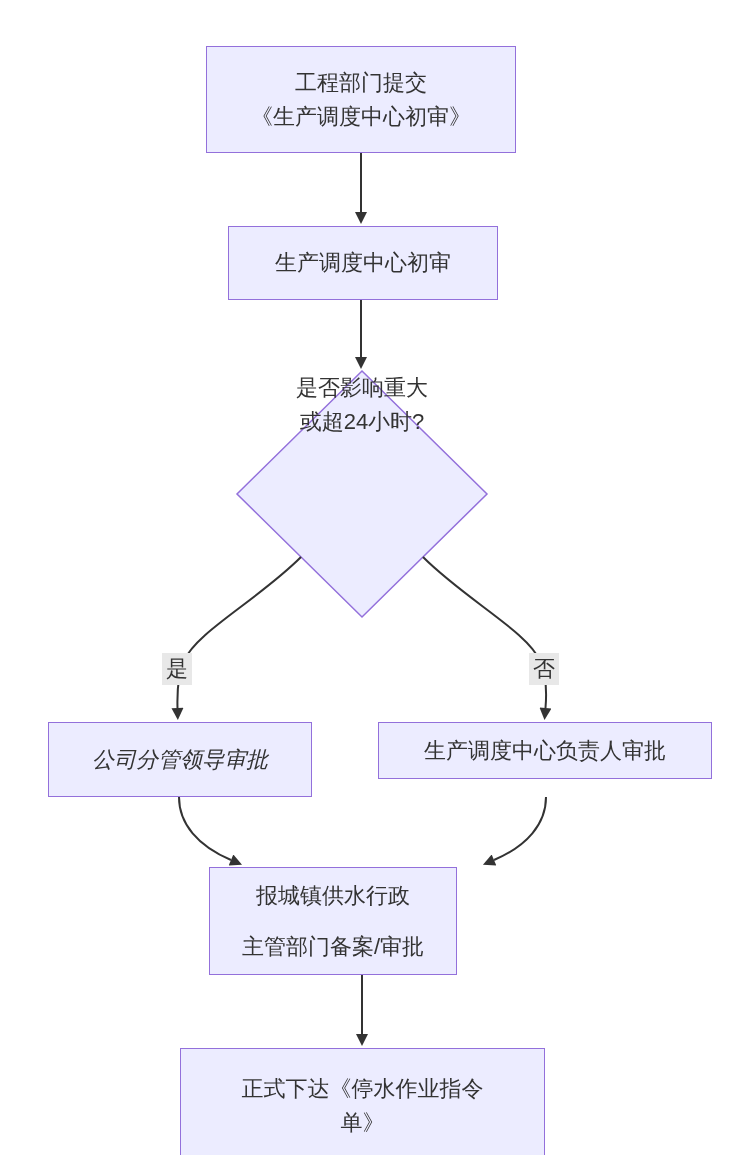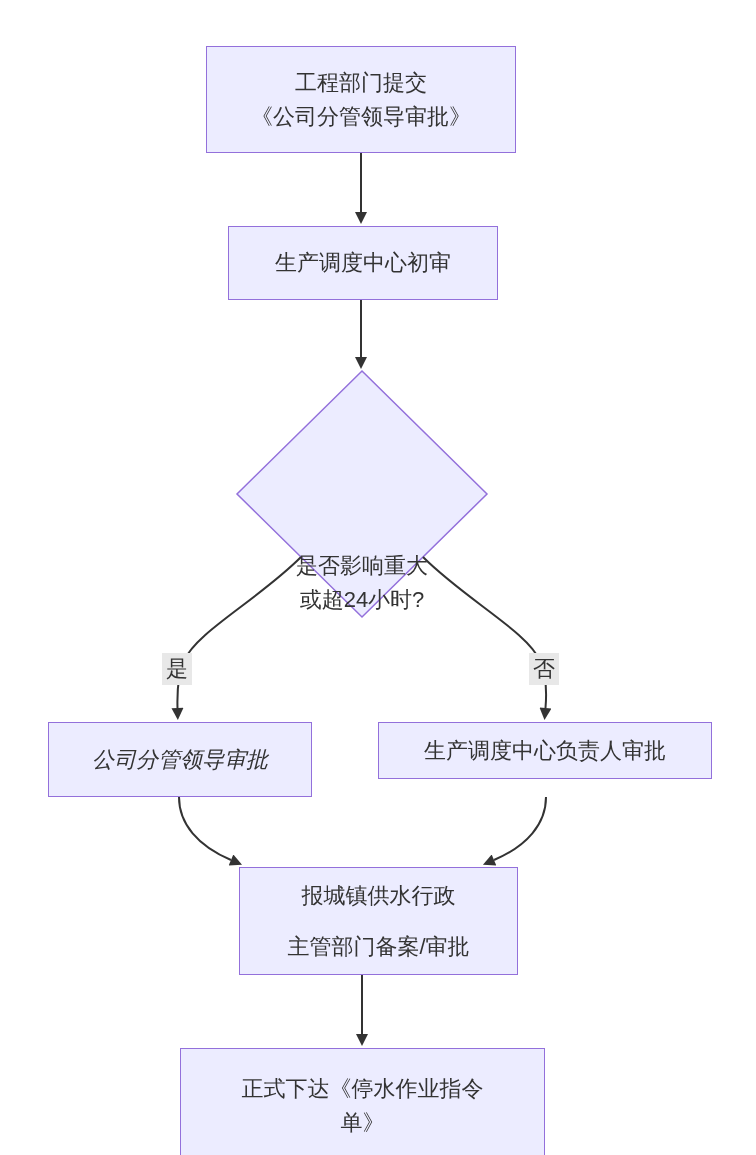--- a/index.html
+++ b/index.html
@@ -38,21 +38,21 @@
     justify-content: center;
     text-align: center;
     font-size: 22px;
     line-height: 34px;
   }
   .diamond-text {
     position: absolute;
     display: flex;
     flex-direction: column;
     align-items: center;
-    justify-content: flex-end;
+    justify-content: flex-start;
     text-align: center;
     font-size: 22px;
     line-height: 34px;
     background: transparent;
     border: none;
   }
   .edge-label {
     position: absolute;
     transform: translate(-50%, -50%);
     background: #e8e8e8;
@@ -81,21 +81,21 @@
     <path class="edge" d="M361 300 V357" marker-end="url(#arrow)"></path>
     <path class="edge" d="M301 557 C258 600, 196 632, 184 661 C178 674, 177 690, 177.5 708" marker-end="url(#arrow)"></path>
     <path class="edge" d="M423 557 C466 600, 528 632, 540 661 C546 674, 547 690, 545.5 708" marker-end="url(#arrow)"></path>
     <path class="edge" d="M179 797 C179 824, 198 846, 231 860" marker-end="url(#arrow)"></path>
     <path class="edge" d="M546 797 C546 824, 527 846, 494 860" marker-end="url(#arrow)"></path>
     <path class="edge" d="M362 975 V1034" marker-end="url(#arrow)"></path>
   </svg>
 
   <div class="node" style="left:206px; top:46px; width:310px; height:107px;">
     <div class="node-line">工程部门提交</div>
-    <div class="node-line">《公司分管领导审批》</div>
+    <div class="node-line">《生产调度中心初审》</div>
   </div>
 
   <div class="node" style="left:228px; top:226px; width:270px; height:74px;text-align:center;">
     <div class="node-line">生产调度中心初审</div>
   </div>
 
   <div class="diamond-text" style="left:237px; top:371px; width:250px; height:246px;">
     <div class="node-line">是否影响重大</div>
     <div class="node-line">或超24小时?</div>
   </div>
@@ -105,21 +105,21 @@
   <div class="edge-label" style="left:544px; top:669px;">否</div>
 
   <div class="node" style="left:48px; top:722px; width:264px; height:75px;font-style:italic;">
     <div class="node-line">公司分管领导审批</div>
   </div>
 
   <div class="node" style="left:378px; top:722px; width:334px; height:57px;">
     <div class="node-line">生产调度中心负责人审批</div>
   </div>
 
-  <div class="node" style="left:239px; top:867px; width:279px; height:108px;gap:17px;">
+  <div class="node" style="left:209px; top:867px; width:248px; height:108px;gap:17px;">
     <div class="node-line">报城镇供水行政</div>
     <div class="node-line">主管部门备案/审批</div>
   </div>
 
   <div class="node" style="left:180px; top:1048px; width:365px; height:115px;">
     <div class="node-line">正式下达《停水作业指令</div>
     <div class="node-line">单》</div>
   </div>
 
 </div>

